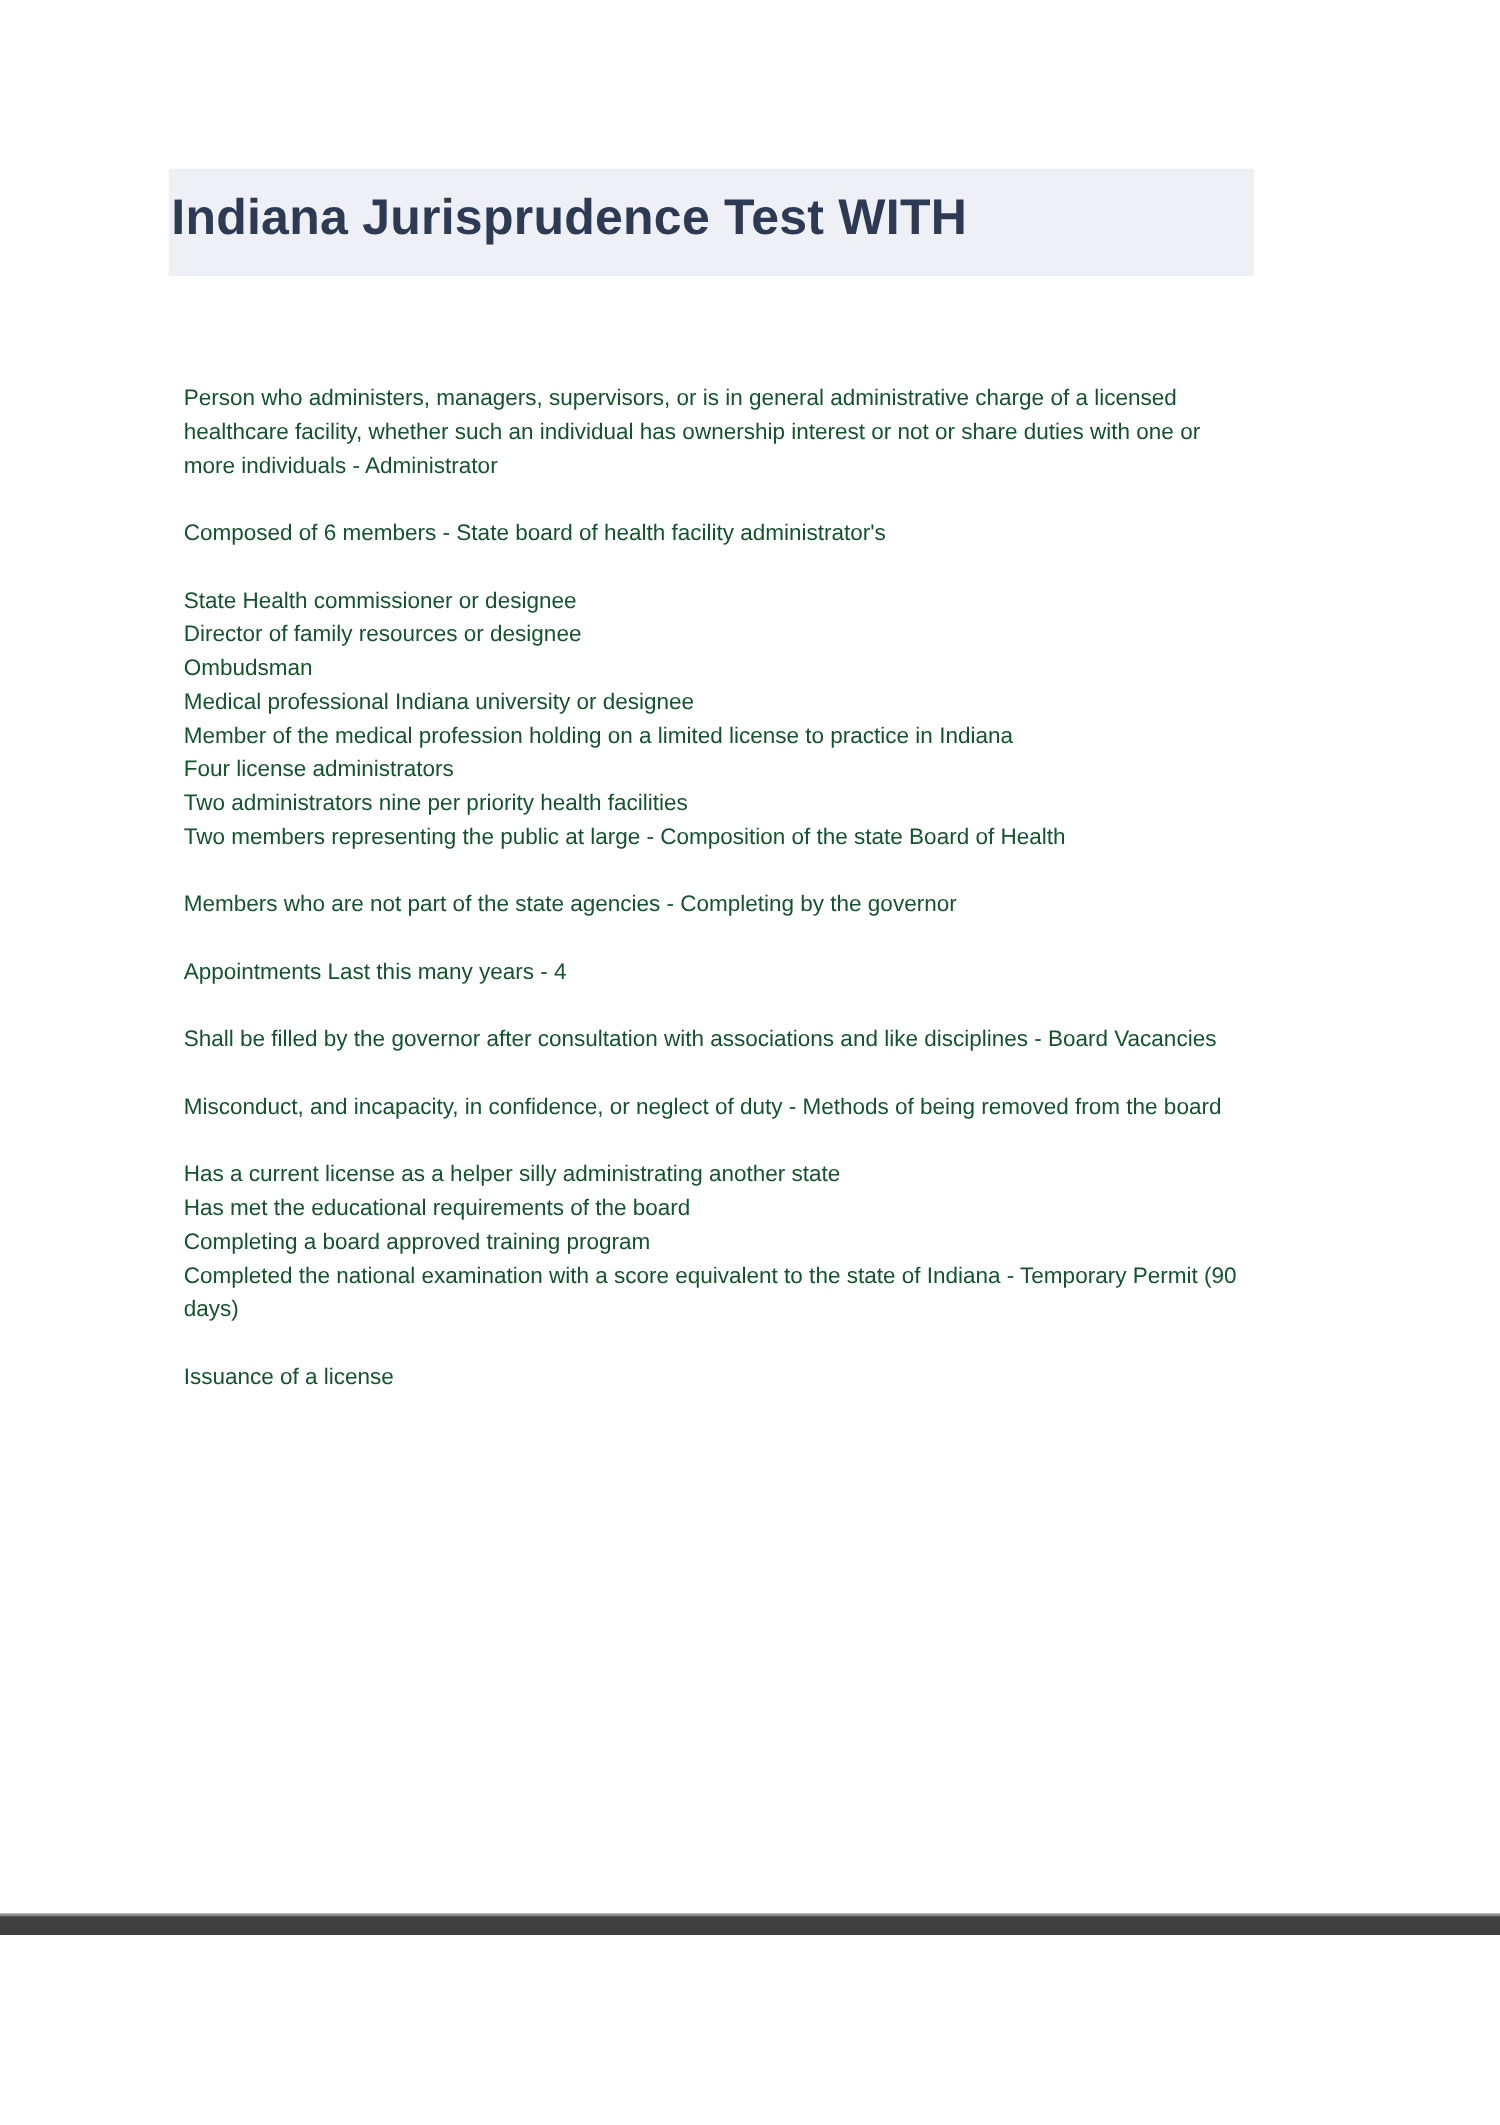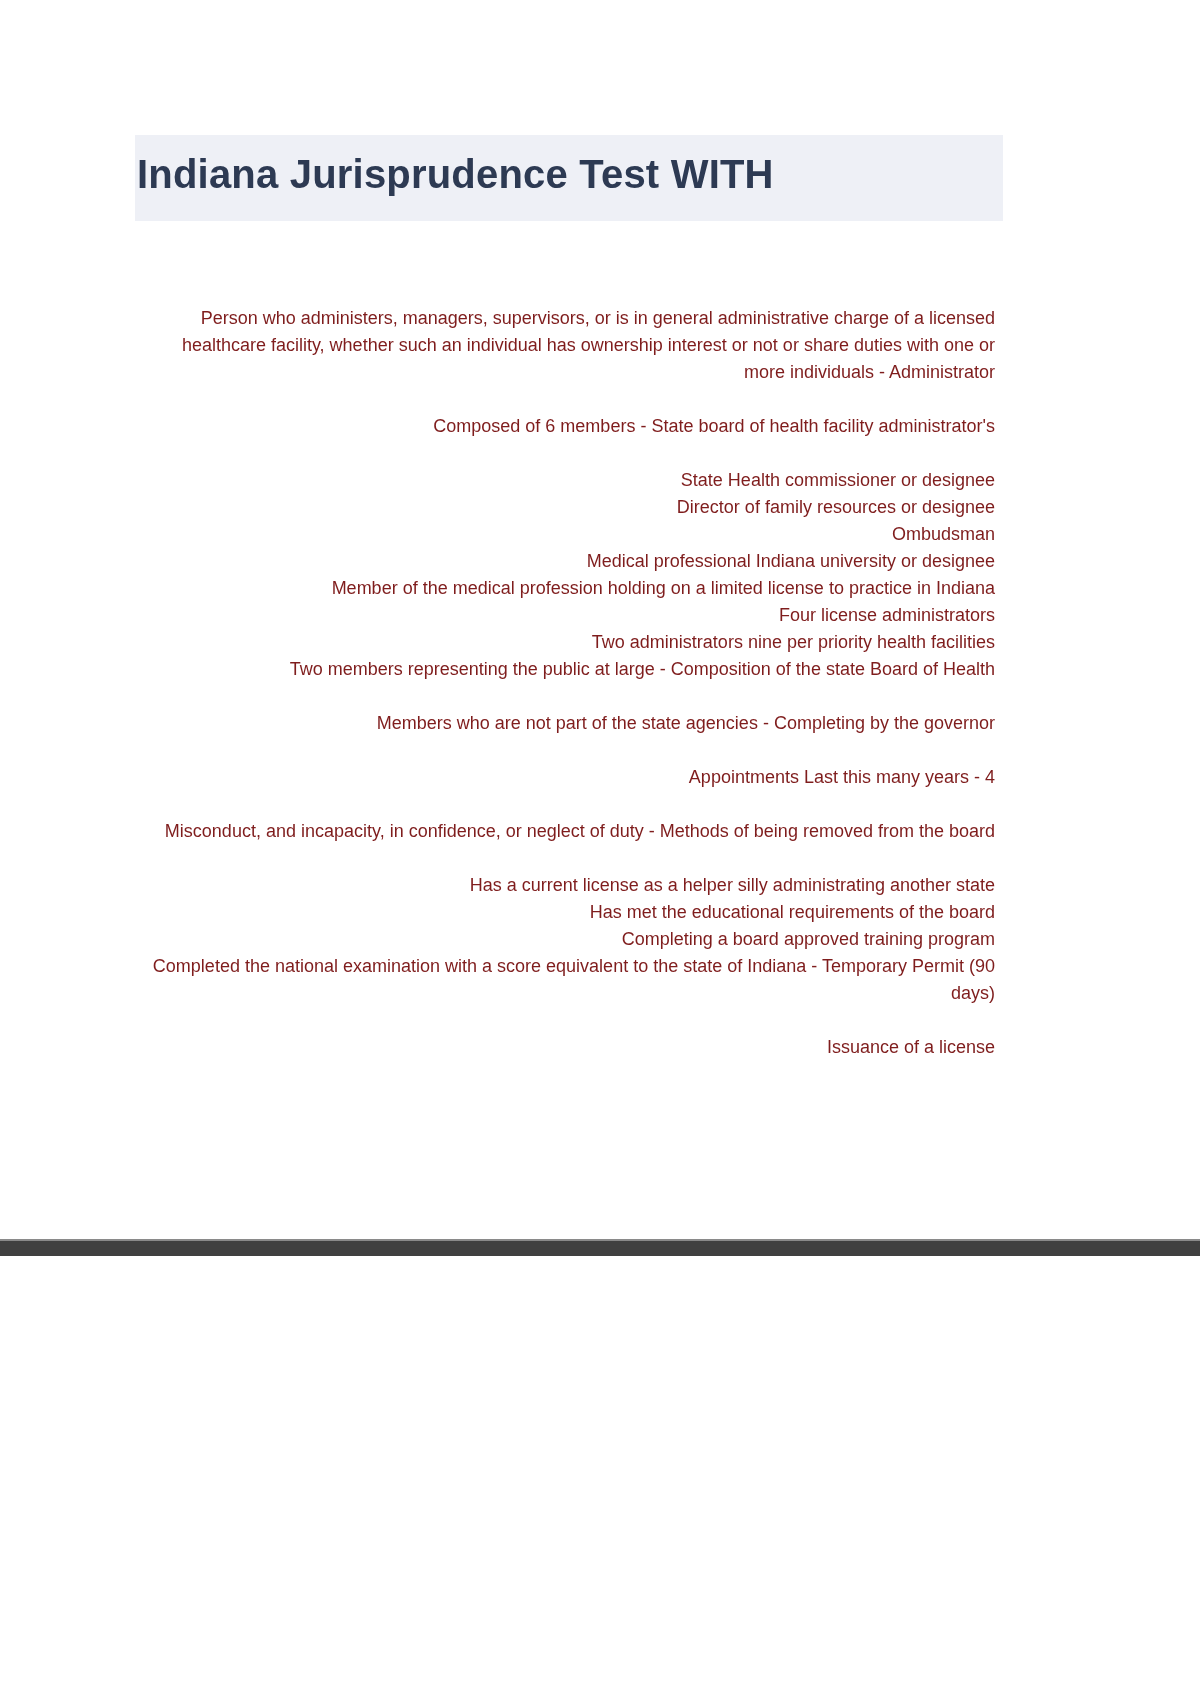--- a/index.html
+++ b/index.html
@@ -3,21 +3,21 @@
 <meta charset="utf-8">
 <style>
   html, body {
     margin: 0;
     padding: 0;
     background: #ffffff;
   }
   .page {
     position: relative;
     width: 1200px;
-    height: 1256px;
+    height: 1548px;
     background: #ffffff;
     overflow: hidden;
     font-family: "Liberation Sans", "DejaVu Sans", sans-serif;
   }
   .content {
     position: absolute;
     left: 135px;
     top: 135px;
     width: 868px;
   }
@@ -33,23 +33,22 @@
     color: #2d3a53;
     letter-spacing: 0.2px;
   }
   .paragraphs {
     width: 860px;
   }
   .para {
     margin: 0 0 27px 12px;
     font-size: 18px;
     line-height: 27px;
-    color: #7f1d1d;
+    color: #14532d;
     white-space: pre-line;
-    text-align: right;
   }
   .bottom-bar {
     position: absolute;
     left: 0;
     bottom: 0;
     width: 100%;
     height: 15px;
     background: #404040;
     border-top: 2px solid #8a8a8a;
   }
@@ -70,20 +69,21 @@
       <p class="para">State Health commissioner or designee
 Director of family resources or designee
 Ombudsman
 Medical professional Indiana university or designee
 Member of the medical profession holding on a limited license to practice in Indiana
 Four license administrators
 Two administrators nine per priority health facilities
 Two members representing the public at large - Composition of the state Board of Health</p>
       <p class="para">Members who are not part of the state agencies - Completing by the governor</p>
       <p class="para">Appointments Last this many years - 4</p>
+      <p class="para">Shall be filled by the governor after consultation with associations and like disciplines - Board Vacancies</p>
       <p class="para">Misconduct, and incapacity, in confidence, or neglect of duty - Methods of being removed from the board</p>
       <p class="para">Has a current license as a helper silly administrating another state
 Has met the educational requirements of the board
 Completing a board approved training program
 Completed the national examination with a score equivalent to the state of Indiana - Temporary Permit (90 days)</p>
       <p class="para">Issuance of a license</p>
     </div>
 
   </div>
 

